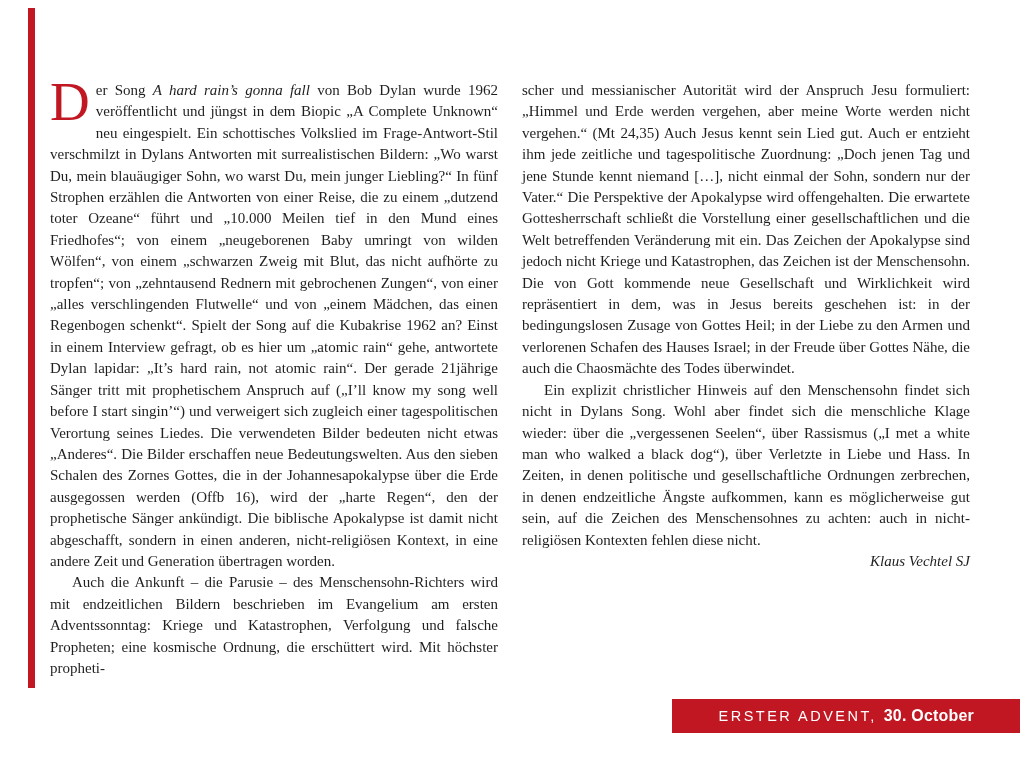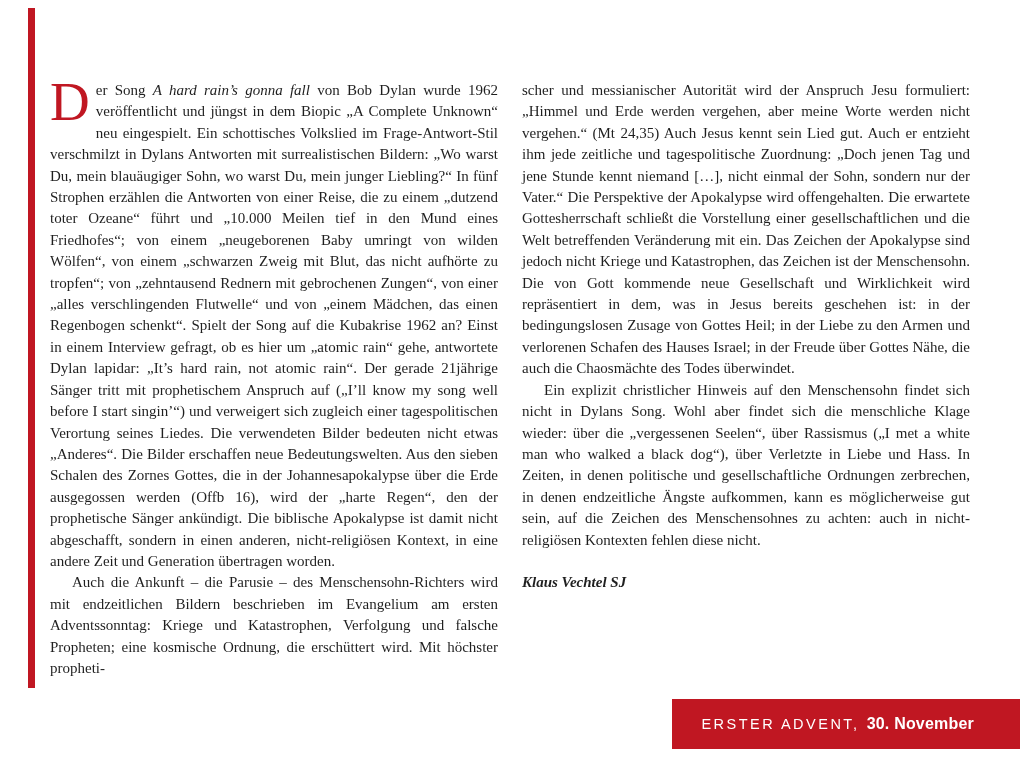--- a/index.html
+++ b/index.html
@@ -43,34 +43,32 @@
   .para.indent { text-indent: 22px; font-family: Liberation Serif, serif; }
   .dropcap {
     float: left;
     font-size: 55px;
     line-height: 42px;
     padding: 1px 6px 0 0;
     color: var(--color-accent, #c01722);
   }
   .song-title { font-style: italic; }
   .author {
-    margin-top: 21px;
     font-size: 15px;
     line-height: 21.4px;
     font-style: italic;
-    text-align: left;
+    text-align: right;
     color: var(--color-text, #1f1f1f);
-    font-weight: bold;
   }
   .footer-bar {
     position: absolute;
     left: 672px;
     top: 699px;
     width: 348px;
-    height: 50px;
+    height: 34px;
     background: var(--color-accent, #c01722);
     display: flex;
     align-items: center;
     justify-content: flex-end;
     padding-right: 46px;
     color: #ffffff;
     white-space: nowrap;
   }
   .footer-label {
     font-family: "Liberation Sans", sans-serif;
@@ -103,16 +101,16 @@
     <div class="col">
       <p class="para">scher und messianischer Autorität wird der Anspruch Jesu formuliert: „Himmel und Erde werden vergehen, aber meine Worte werden nicht vergehen.“ (Mt 24,35) Auch Jesus kennt sein Lied gut. Auch er entzieht ihm jede zeitliche und tagespolitische Zuordnung: „Doch jenen Tag und jene Stunde kennt niemand […], nicht einmal der Sohn, sondern nur der Vater.“ Die Perspektive der Apokalypse wird offengehalten. Die erwartete Gottesherrschaft schließt die Vorstellung einer gesellschaftlichen und die Welt betreffenden Veränderung mit ein. Das Zeichen der Apokalypse sind jedoch nicht Kriege und Katastrophen, das Zeichen ist der Menschensohn. Die von Gott kommende neue Gesellschaft und Wirklichkeit wird repräsentiert in dem, was in Jesus bereits geschehen ist: in der bedingungslosen Zusage von Gottes Heil; in der Liebe zu den Armen und verlorenen Schafen des Hauses Israel; in der Freude über Gottes Nähe, die auch die Chaosmächte des Todes überwindet.</p>
       <p class="para indent">Ein explizit christlicher Hinweis auf den Menschensohn findet sich nicht in Dylans Song. Wohl aber findet sich die menschliche Klage wieder: über die „vergessenen Seelen“, über Rassismus („I met a white man who walked a black dog“), über Verletzte in Liebe und Hass. In Zeiten, in denen politische und gesellschaftliche Ordnungen zerbrechen, in denen endzeitliche Ängste aufkommen, kann es möglicherweise gut sein, auf die Zeichen des Menschensohnes zu achten: auch in nicht-religiösen Kontexten fehlen diese nicht.</p>
       <p class="author">Klaus Vechtel SJ</p>
     </div>
 
   </div>
 
   <div class="footer-bar">
     <span class="footer-label">ERSTER ADVENT,</span>
-    <span class="footer-date">30. November</span>
+    <span class="footer-date">30. October</span>
   </div>
 
 </div>
 
 </body></html>

